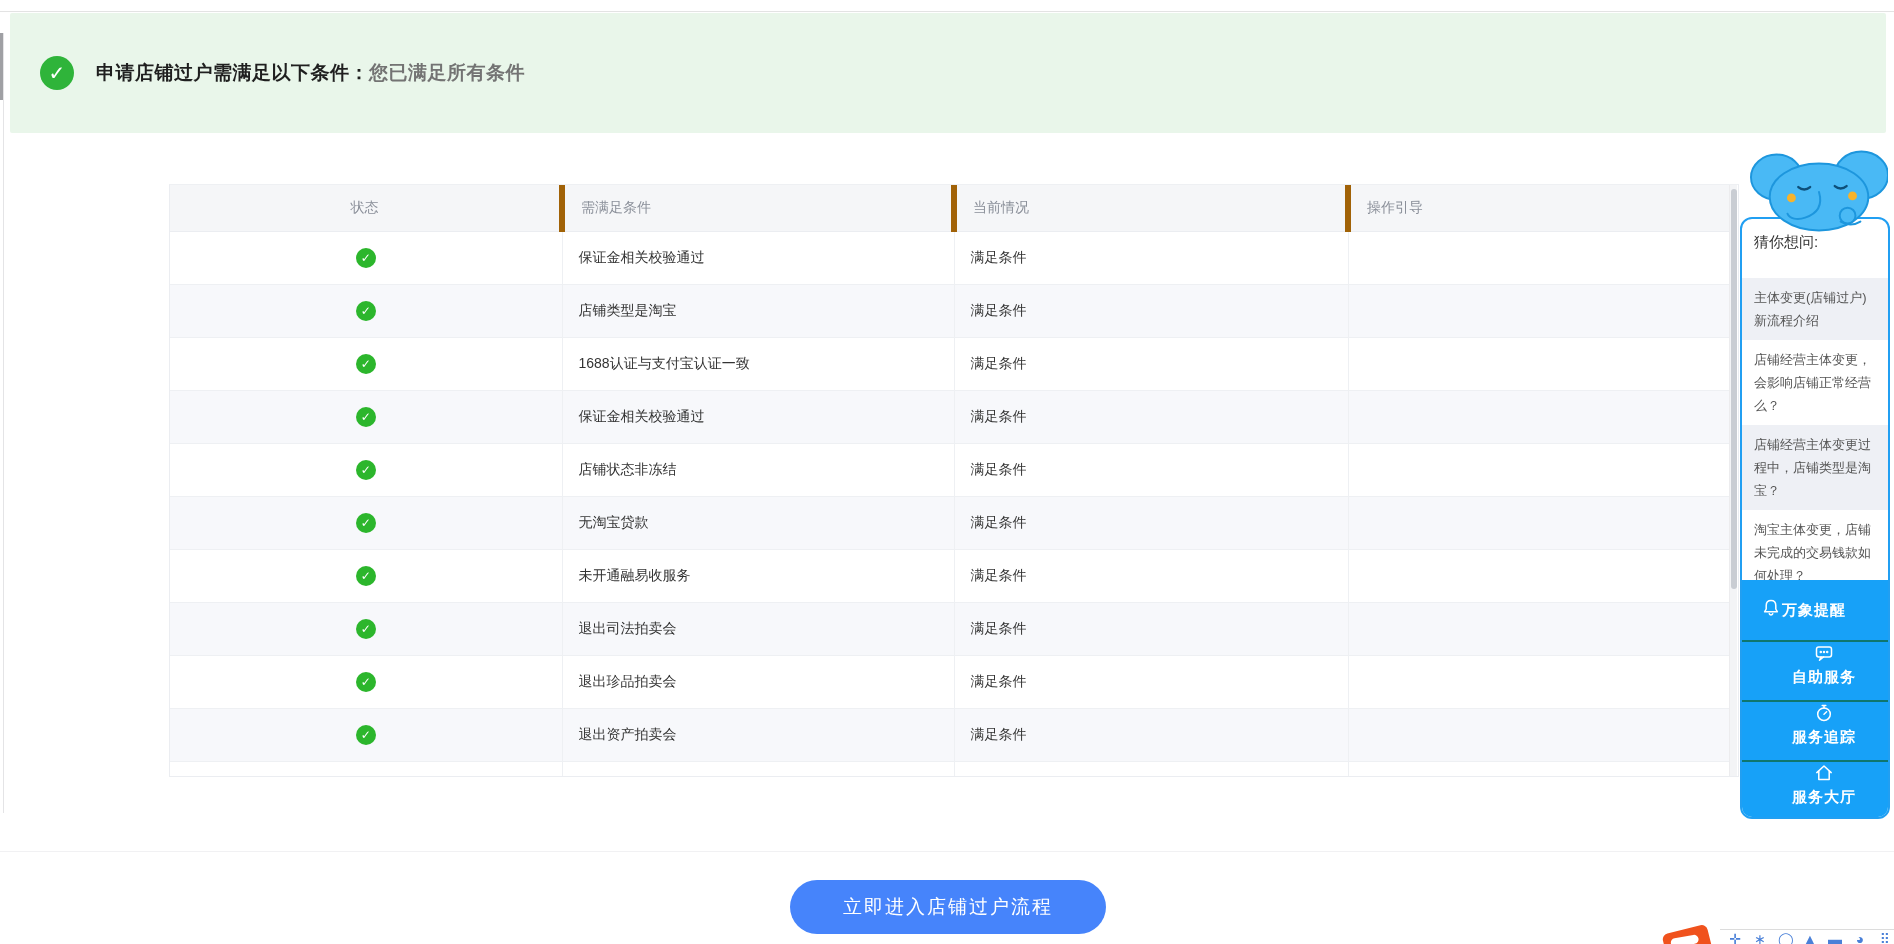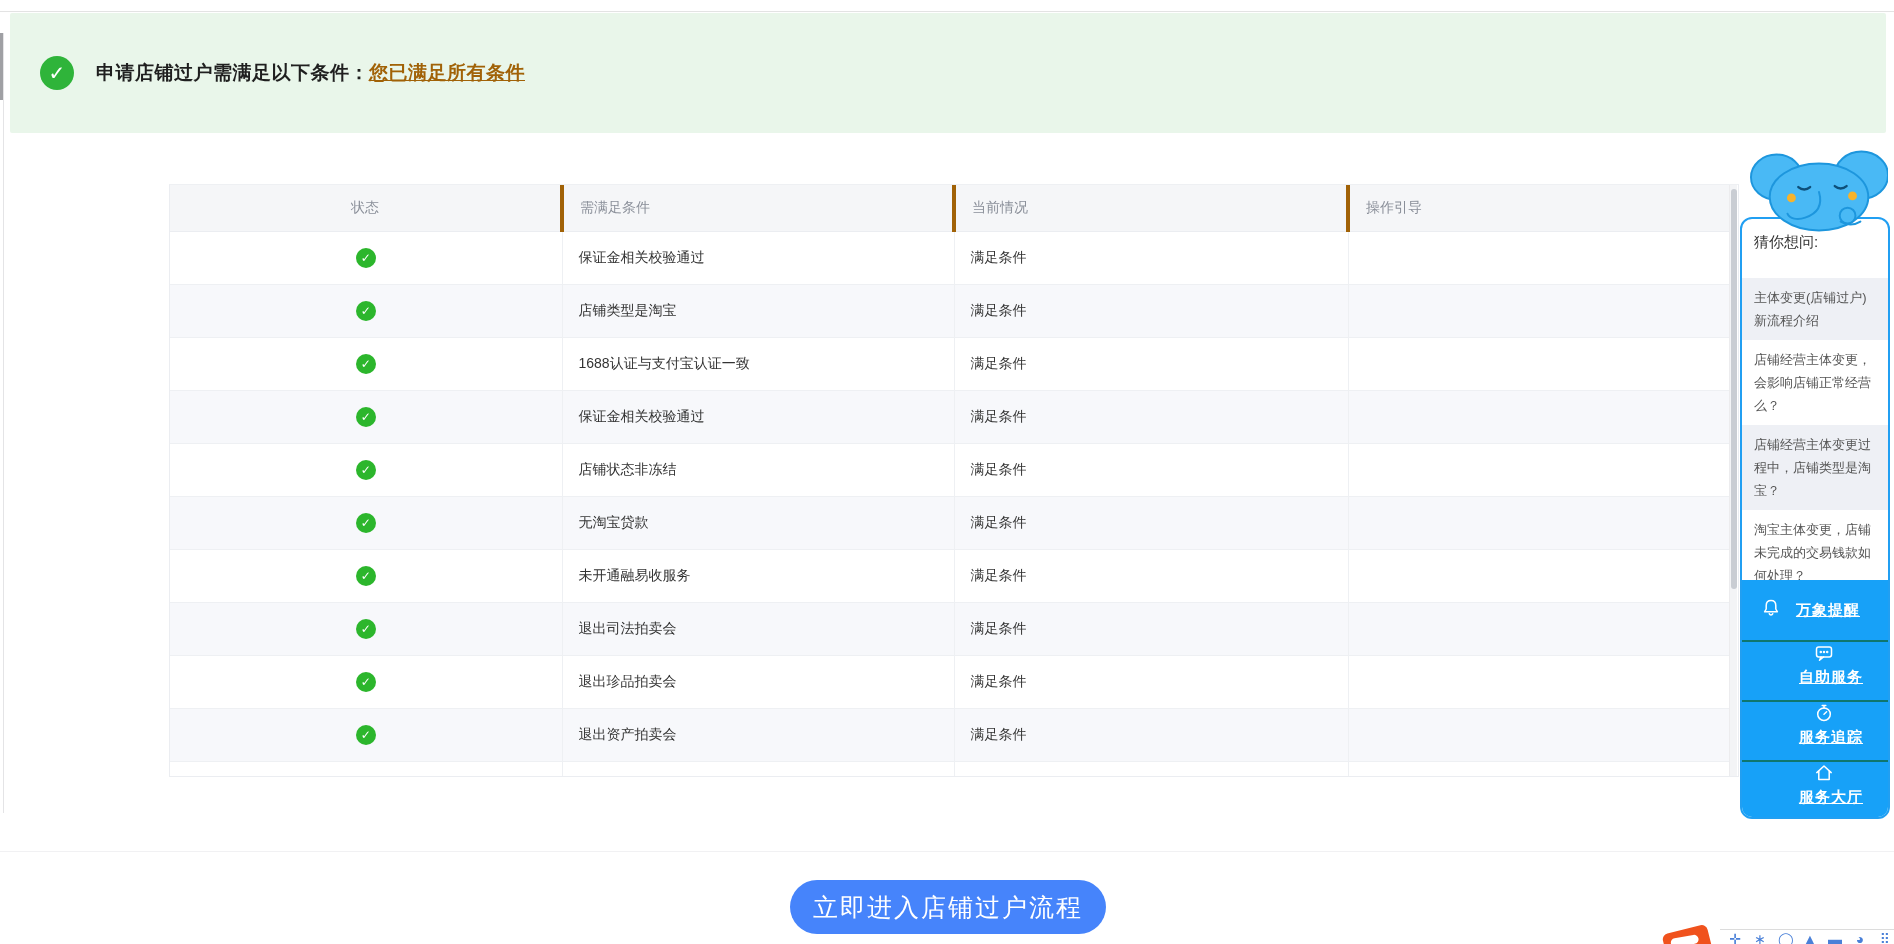--- a/index.html
+++ b/index.html
@@ -12,66 +12,66 @@
     border-bottom:1px solid #e3e3e3; }
   .left-line { position:absolute; left:3px; top:33px; width:1px; height:780px; background:#e4e4e6; }
   .left-sliver { position:absolute; left:0; top:33px; width:4px; height:67px; background:#9fa0a4; }
 
   
   .banner { position:absolute; left:10px; top:13px; width:1876px; height:120px;
     background:#e9f6ea; border-radius:2px; display:flex; align-items:center; padding-left:30px; }
   .banner-check { width:34px; height:34px; border-radius:50%; background:#2fb43a; color:#fff;
     display:flex; align-items:center; justify-content:center; font-size:20px; font-weight:bold; flex:0 0 34px; }
   .banner-text { margin-left:22px; font-size:19px; font-weight:bold; color:#1f1f1f; letter-spacing:.5px; }
-  .banner-text .hl { color:#a16207;text-decoration:underline; }
+  .banner-text .hl { color:#737373; }
 
   
   .table-wrap { position:absolute; left:169px; top:184px; width:1570px; height:593px;
     border:1px solid #ebedf1; border-top-color:#eef0f3; background:#fff; overflow:hidden; }
   table.cond { border-collapse:collapse; table-layout:fixed; width:1562px; }
   table.cond col.c1 { width:392px; } table.cond col.c2 { width:392px; }
   table.cond col.c3 { width:394px; } table.cond col.c4 { width:384px; }
   table.cond th { height:46px; background:#f5f6f8; color:#8a8f99; font-weight:normal; font-size:14px;
-    text-align:left; padding-left:16px; border-bottom:1px solid #ebedf1; border-right:4px solid #a16207; }
+    text-align:left; padding-left:16px; border-bottom:1px solid #ebedf1; border-right:6px solid #a16207; }
   table.cond th:first-child { text-align:center; padding-left:0; }
   table.cond th:last-child { border-right:none; }
   table.cond td { height:53px; font-size:14px; color:#333; padding-left:16px;
     border-bottom:1px solid #eef0f3; border-right:1px solid #eef0f3; background:#fff; }
   table.cond td:first-child { text-align:center; padding-left:0; }
   table.cond td:last-child { border-right:none; }
   table.cond tr.alt td { background:#f7f8fb; }
   table.cond tr.partial td { height:15px; border-bottom:none; }
   .check-badge { display:inline-flex; width:20px; height:20px; border-radius:50%; background:#2cb62c;
     color:#fff; font-size:12px; font-weight:bold; align-items:center; justify-content:center; }
 
   
   .tbl-scrollbar { position:absolute; left:1729px; top:185px; width:8px; height:591px;
     background:#f3f4f6; border-left:1px solid #ececee; }
   .tbl-thumb { position:absolute; left:1px; top:4px; width:6px; height:400px; background:#c9cdd3; border-radius:3px; }
 
   
   .footer-divider { position:absolute; left:0; top:851px; width:1894px; height:1px; background:#f1f1f3; }
   .cta-btn { position:absolute; left:790px; top:880px; width:316px; height:54px; border:none;
-    border-radius:31px; background:#4684fb; color:#fff; font-size:25px; letter-spacing:2px;
+    border-radius:31px; background:#4684fb; color:#fff; font-size:19px; letter-spacing:2px;
     font-family:inherit; cursor:pointer; }
 
   
   .assistant { position:absolute; left:1740px; top:150px; width:150px; }
   .elephant { position:absolute; left:10px; top:0; width:138px; height:82px; z-index:3; }
   .panel { position:absolute; left:0; top:67px; width:150px; height:602px; background:#fff;
     border:2px solid #219ff2; border-radius:12px; overflow:hidden; z-index:2; }
   .panel-head { padding:14px 0 10px 12px; font-size:15px; color:#333; }
   .faq { list-style:none;margin-top:16px; }
   .faq li { padding:8px 12px; font-size:13px; line-height:23px; color:#555; cursor:pointer; }
   .faq li.alt { background:#eef0f5; }
   .services { position:absolute; left:0; right:0; bottom:0; top:361px; background:#17a1f8; }
   .svc-btn { display:flex; align-items:center; height:60px; padding-left:18px; cursor:pointer; color:#fff; }
   .svc-btn + .svc-btn { border-top:2px solid #0f766e;flex-direction:column; }
   .svc-btn .svc-icon { width:22px; height:22px; flex:0 0 22px; }
-  .svc-btn .svc-label { margin-left:14px; font-size:15px; font-weight:bold; letter-spacing:1px;text-decoration:underline; }
+  .svc-btn .svc-label { font-size:15px; font-weight:bold; letter-spacing:1px; }
 
   
   .corner-toolbar { position:absolute; right:0; bottom:0; width:236px; height:20px; overflow:hidden; }
   .corner-line { position:absolute; left:62px; right:0; top:5px; height:1px; background:#dcdcdc; }
   .corner-logo { position:absolute; left:6px; top:5px; width:46px; height:26px; background:#f0521d;
     border-radius:6px; transform:rotate(-14deg); }
   .corner-logo::after { content:""; position:absolute; left:7px; top:7px; width:28px; height:9px;
     background:#fff; border-radius:8px; transform:rotate(4deg); }
   .corner-icons { position:absolute; left:70px; top:7px; display:flex; gap:11px; color:#4a80d8; font-size:14px; }
   .corner-icons span { display:inline-block; width:14px; text-align:center; }

